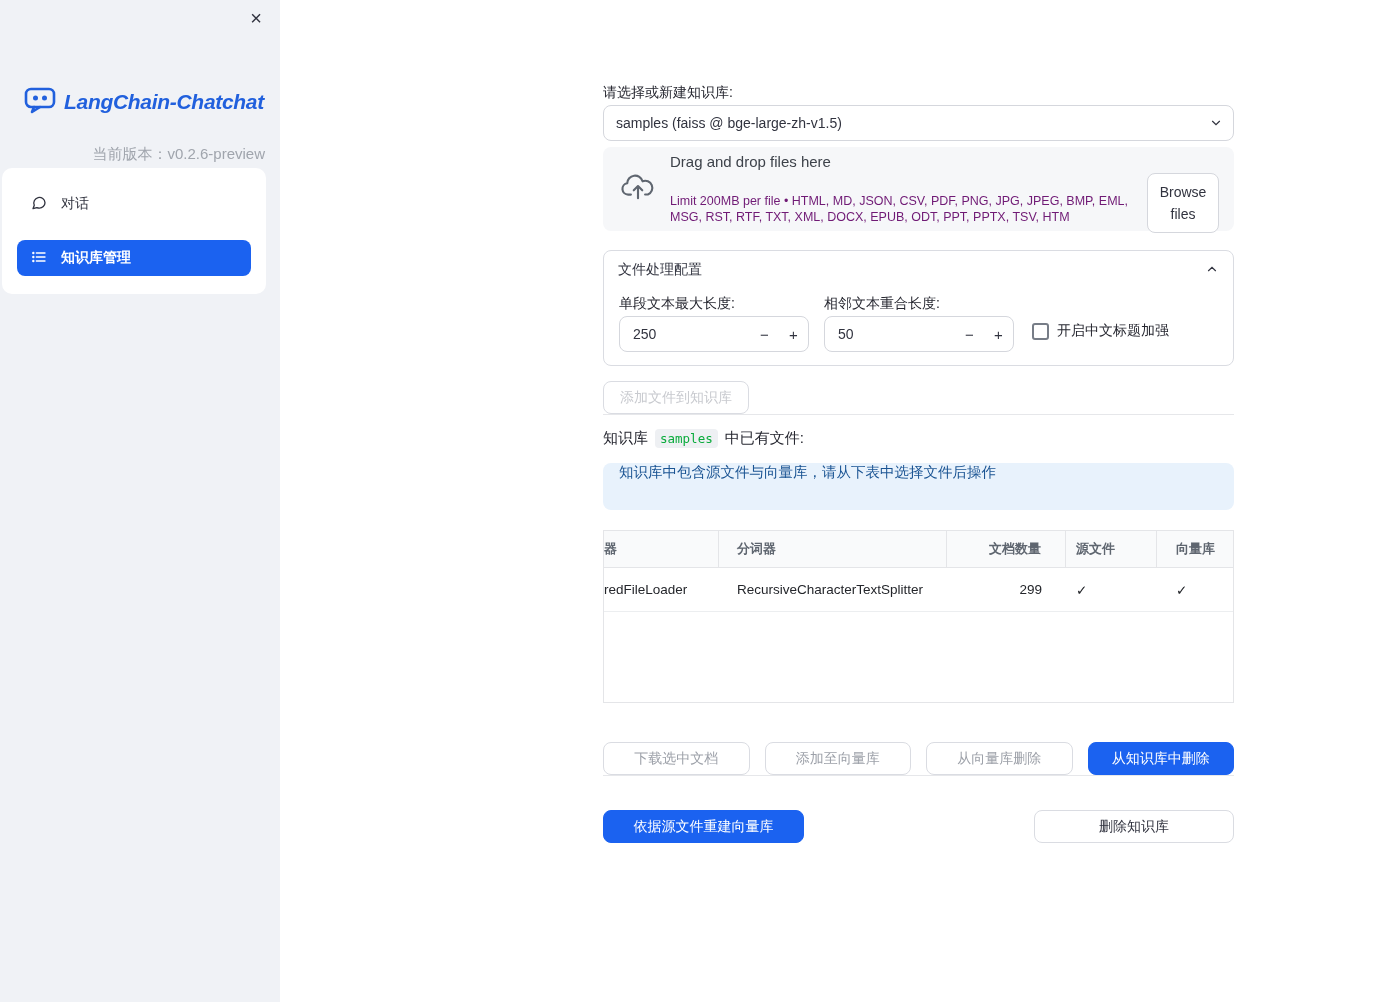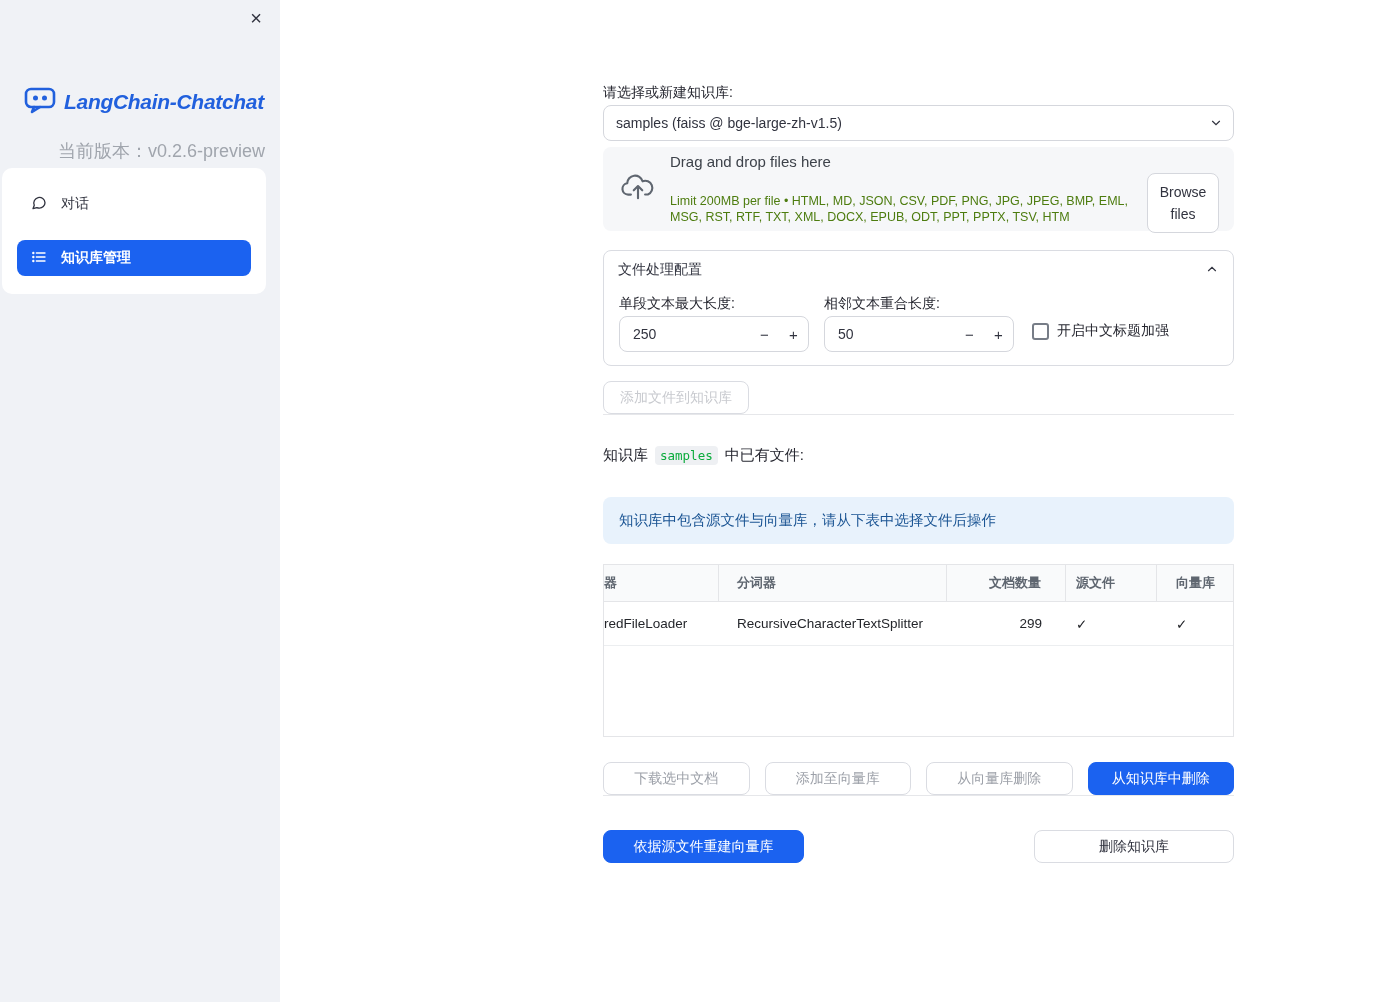--- a/index.html
+++ b/index.html
@@ -9,21 +9,21 @@
     background:#ffffff; color:#31333f;
     font-family:"Liberation Sans","DejaVu Sans",sans-serif;
   }
 
   
   .sidebar { position:absolute; left:0; top:0; width:280px; height:1002px; background:#f0f2f6; }
   .close-btn { position:absolute; top:4px; right:12px; font-size:20px; line-height:1;
     color:#31333f; padding:4px 6px; cursor:pointer; user-select:none; }
   .logo-row { position:absolute; top:86px; left:24px; display:flex; align-items:center; gap:8px; }
   .logo-text { color:#2160dd; font-size:21px; font-weight:700; font-style:italic; letter-spacing:-0.3px; white-space:nowrap; }
-  .version { position:absolute; top:139px; right:15px; font-size:18px; color:#a0a5ad; }
+  .version { position:absolute; top:145px; right:15px; font-size:15px; color:#a0a5ad; }
   .nav-card { position:absolute; top:168px; left:2px; width:264px; background:#fff;
     border-radius:10px; padding:18px 15px; display:flex; flex-direction:column; gap:18px; }
   .nav-item { height:36px; display:flex; align-items:center; gap:14px; padding:0 14px;
     border-radius:8px; font-size:14px; color:#31333f; cursor:pointer; }
   .nav-item.active { background:#1b62f0; color:#fff; font-weight:700; }
 
   
   .main { position:absolute; left:603px; top:0; width:631px; }
   .field-label { font-size:14px; color:#262730; line-height:18px; }
   .kb-label { margin-top:83px; }
@@ -31,21 +31,21 @@
 
   .select-box { margin-top:4px; height:36px; border:1px solid #d5d7dd; border-radius:8px;
     background:#fff; display:flex; align-items:center; padding:0 12px; font-size:14px;
     color:#31333f; position:relative; cursor:pointer; }
   .select-box .chev { position:absolute; right:10px; top:10px; }
 
   .dropzone { margin-top:6px; height:84px; background:#f6f7f9; border-radius:8px;
     display:flex; align-items:center; padding:0 15px 0 18px; gap:15px; }
   .dz-text { flex:1; min-width:0; }
   .dz-title { font-size:15px; color:#3d424a; }
-  .dz-limit { font-size:12.5px; color:#4d7c0f; margin-top:23px; line-height:1.3; }
+  .dz-limit { font-size:12.5px; color:#701a75; margin-top:23px; line-height:1.3; }
   .browse-btn { width:72px; background:#fff; border:1px solid #d5d7dd; border-radius:8px;
     padding:7px 6px; font-size:14px; color:#31333f; text-align:center; line-height:1.6; cursor:pointer;margin-top:28px; }
 
   .expander { margin-top:19px; border:1px solid #dadce2; border-radius:8px; background:#fff; }
   .exp-header { height:38px; display:flex; align-items:center; justify-content:space-between;
     padding:0 14px; font-size:14px; color:#31333f; cursor:pointer; }
   .exp-body { padding:5px 15px 13px; display:flex; align-items:flex-start; gap:15px; }
   .num-col { width:190px; }
   .num-col .field-label { margin:0 0 4px; }
   .num-input { height:36px; border:1px solid #d5d7dd; border-radius:8px; display:flex;
@@ -58,40 +58,40 @@
 
   .btn { border-radius:8px; font-size:14px; cursor:pointer; display:inline-flex;
     align-items:center; justify-content:center; }
   .add-btn { margin-top:15px; height:33px; padding:0 16px; border:1px solid #dadce2;
     color:#c8cacf; background:#fff; }
 
   hr.divider { border:none; border-top:1px solid #e6e7ea; margin:0; height:0; }
   .hr1 { margin-top:42px; }
   .hr2 { margin-top:38px; }
 
-  .existing-line { margin-top:31px; font-size:15px; color:#262730; display:flex; align-items:center; gap:7px; }
+  .existing-line { margin-top:14px; font-size:15px; color:#262730; display:flex; align-items:center; gap:7px; }
   .code-pill { font-family:"DejaVu Sans Mono","Liberation Mono",monospace; font-size:12.5px;
     color:#09ab3b; background:#eef0f3; padding:2px 5px; border-radius:4px; }
 
-  .info-box { margin-top:32px; height:47px; background:#e8f2fc; border-radius:8px;
-    display:flex; align-items:center; padding:0 16px; font-size:14.5px; color:#1a5493; }
+  .info-box { margin-top:15px; height:47px; background:#e8f2fc; border-radius:8px;
+    display:flex; padding:0 16px; font-size:14.5px; color:#1a5493; }
 
   .table { margin-top:20px; border:1px solid #e4e5e8; height:173px; overflow:hidden; background:#fff; }
   .t-header { display:flex; height:37px; background:#f9fafb; border-bottom:1px solid #e4e5e8; }
   .t-h { font-size:13px; font-weight:600; color:#5f6670; display:flex; align-items:center; overflow:hidden; white-space:nowrap; }
   .t-row { display:flex; height:44px; border-bottom:1px solid #eceef0; }
   .t-c { font-size:13.5px; color:#24262b; display:flex; align-items:center; overflow:hidden; white-space:nowrap; }
   .sep { border-right:1px solid #e4e5e8; }
   .col1 { width:115px; padding-left:0; }
   .col2 { width:228px; padding-left:18px; }
   .col3 { width:119px; justify-content:flex-end; padding-right:24px; }
   .col4 { width:91px; padding-left:10px; }
   .col5 { width:76px; padding-left:19px; }
 
-  .row-btns { margin-top:25px; display:flex; gap:15px; }
+  .row-btns { margin-top:39px; display:flex; gap:15px; }
   .row-btn { flex:1; height:33px; border:1px solid #dadce2; background:#fff; color:#9da1a9; }
   .row-btn.primary { background:#1b62f0; border-color:#1b62f0; color:#fff; }
 
   .bottom-btns { margin-top:34px; display:flex; justify-content:space-between; }
   .rebuild-btn { width:201px; height:33px; background:#1b62f0; border:1px solid #1b62f0; color:#fff; }
   .delete-kb-btn { width:200px; height:33px; background:#fff; border:1px solid #dadce2; color:#31333f; }
 </style>
 </head>
 <body>
 

